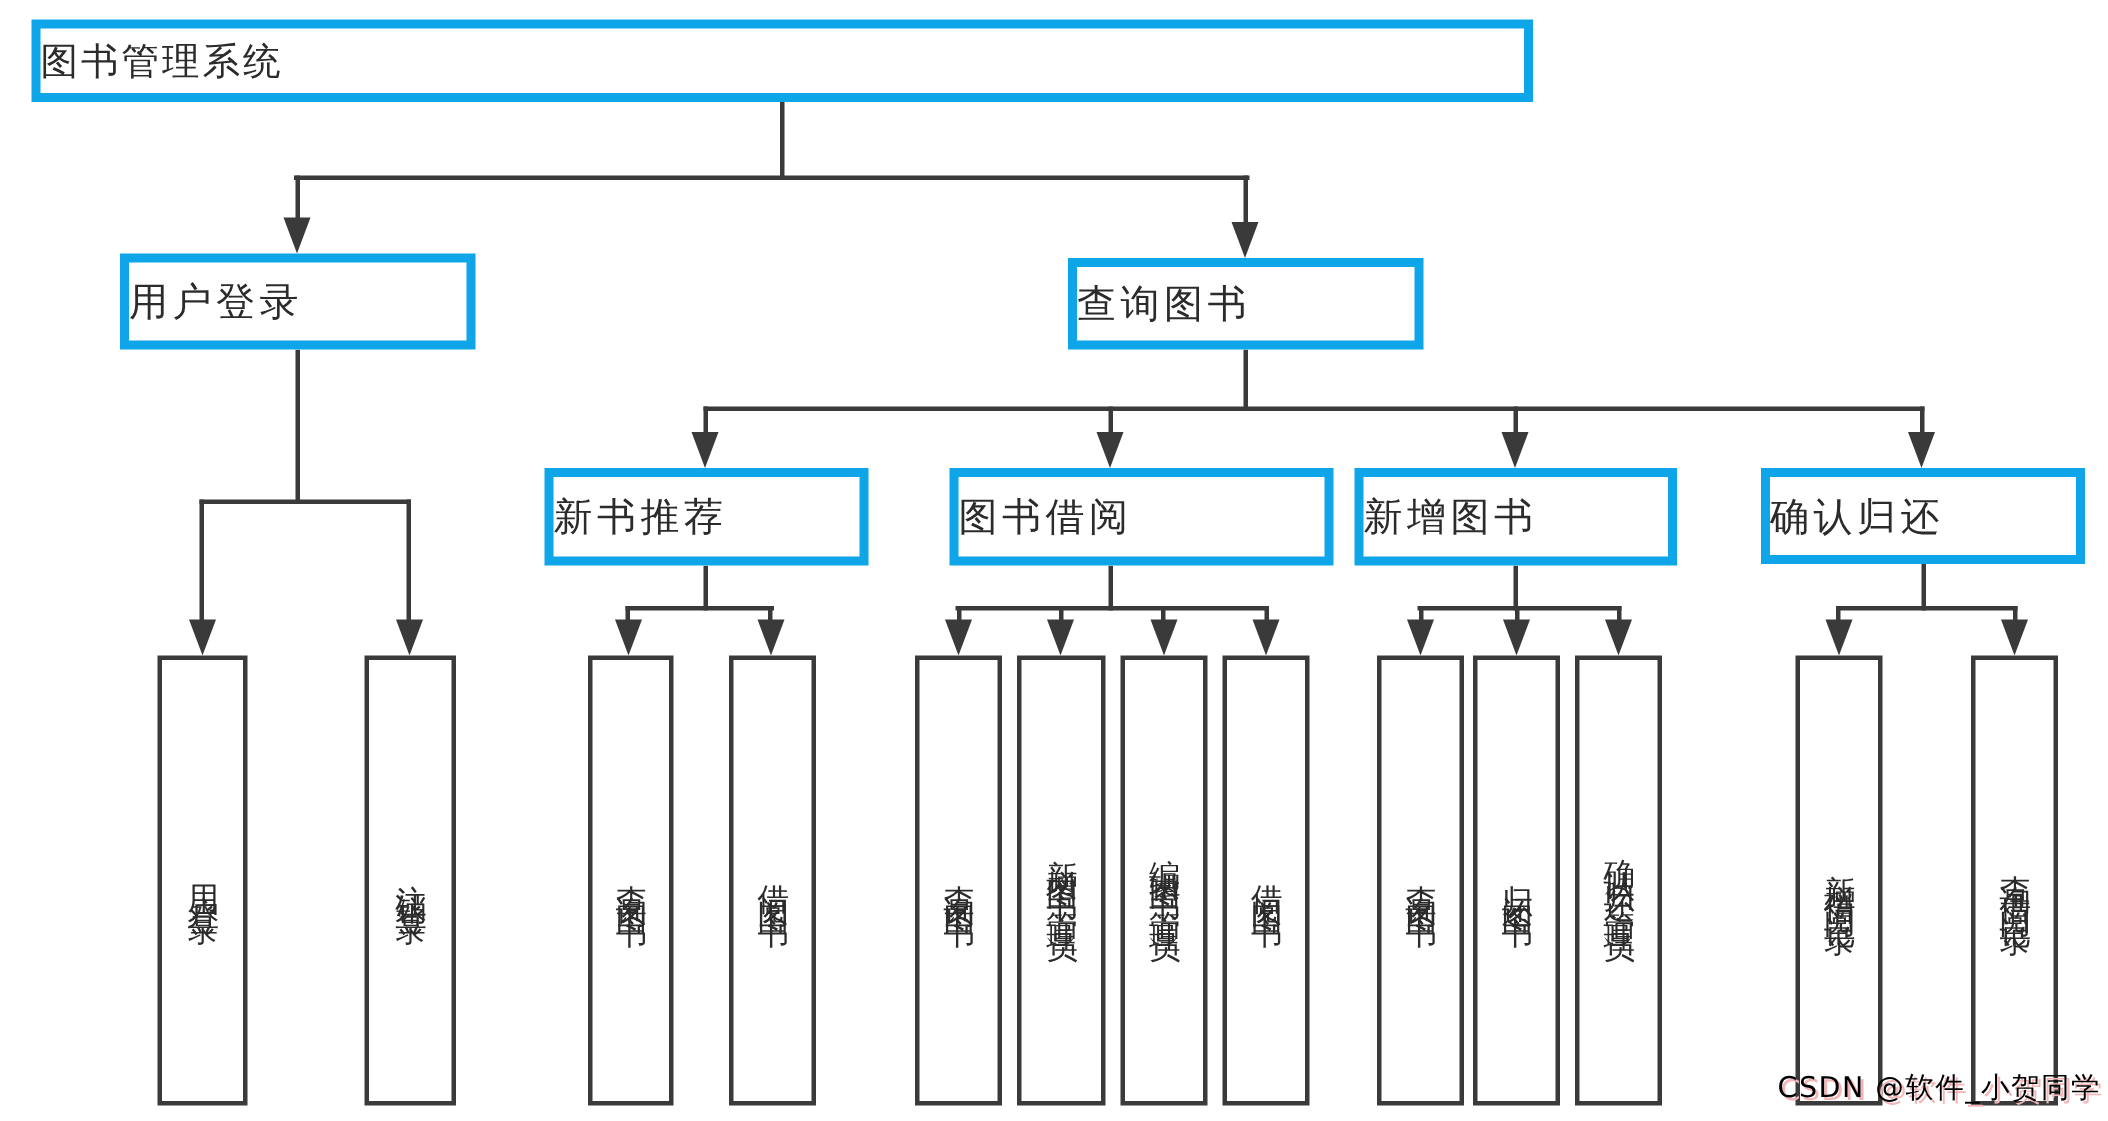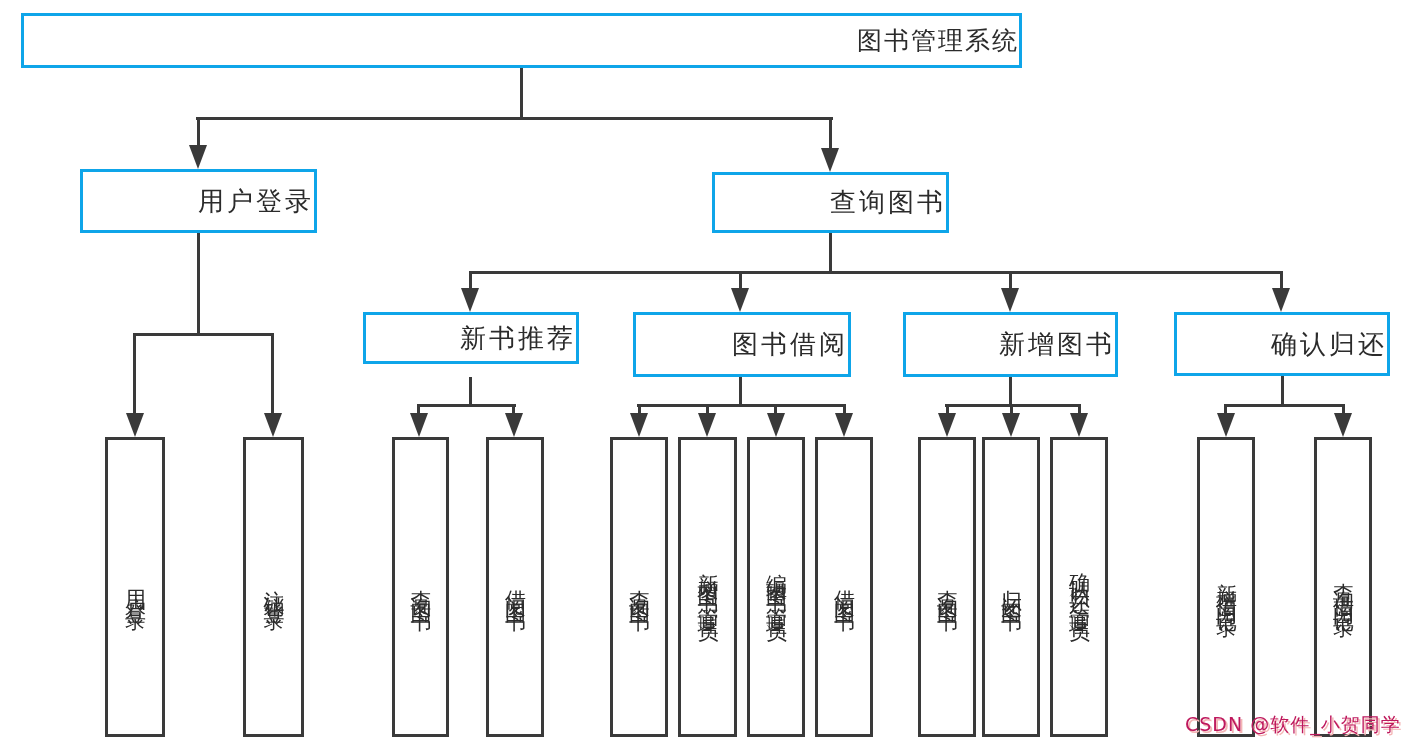--- a/index.html
+++ b/index.html
@@ -1,66 +1,66 @@
 <!DOCTYPE html>
 <html><head>
 <meta charset="utf-8">
 <style>
   html,body{margin:0;padding:0;background:#ffffff;}
   #stage{
     position:relative;width:1405px;height:747px;background:#ffffff;
     font-family:"DejaVu Sans",sans-serif;overflow:hidden;
   }
   .hbox{
-    position:absolute;box-sizing:border-box;border:3px solid #0ea5e9;background:#ffffff;
-    display:flex;align-items:center;justify-content:flex-end;
+    position:absolute;box-sizing:border-box;border:6px solid #0ea5e9;background:#ffffff;
+    display:flex;align-items:center;justify-content:flex-start;
     color:#2b2b2b;font-size:26px;letter-spacing:3px;z-index:2;white-space:nowrap;
   }
   .hbox.root{font-size:25px;letter-spacing:2px;}
   .vbox{
     position:absolute;box-sizing:border-box;border:3px solid #3a3a3a;background:#ffffff;
     display:flex;align-items:center;justify-content:center;
     color:#2b2b2b;font-size:21px;z-index:2;top:437px;height:300px;
   }
   .vbox .vtxt{writing-mode:vertical-rl;letter-spacing:7px;line-height:1;white-space:nowrap;}
   .lv{position:absolute;width:3px;background:#3a3a3a;z-index:1;}
   .lh{position:absolute;height:3px;background:#3a3a3a;z-index:1;}
   .arr{
     position:absolute;width:0;height:0;z-index:1;
     border-left:9px solid transparent;border-right:9px solid transparent;
     border-top:24px solid #3a3a3a;
   }
   #watermark{
     position:absolute;left:1185px;top:712px;z-index:3;
-    font-size:19px;color:#be185d;letter-spacing:1px;white-space:nowrap;
+    font-size:19px;color:#000000;letter-spacing:1px;white-space:nowrap;
     text-shadow:2px 2px 0 #f3b5b5;
   }
 </style>
 </head>
 <body>
 
 <div id="stage">
 
   <div class="hbox root" style="left:21px;top:13px;width:1001px;height:55px;">
     <span>图书管理系统</span>
   </div>
 
   <div class="hbox" style="left:80px;top:169px;width:237px;height:64px;">
     <span>用户登录</span>
   </div>
 
   <div class="hbox" style="left:712px;top:172px;width:237px;height:61px;">
     <span>查询图书</span>
   </div>
 
-  <div class="hbox" style="left:363px;top:312px;width:216px;height:52px;">
+  <div class="hbox" style="left:363px;top:312px;width:216px;height:65px;">
     <span>新书推荐</span>
   </div>
 
-  <div class="hbox" style="left:633px;top:312px;width:218px;height:65px;">
+  <div class="hbox" style="left:633px;top:312px;width:256px;height:65px;">
     <span>图书借阅</span>
   </div>
 
   <div class="hbox" style="left:903px;top:312px;width:215px;height:65px;">
     <span>新增图书</span>
   </div>
 
   <div class="hbox" style="left:1174px;top:312px;width:216px;height:64px;">
     <span>确认归还</span>
   </div>

